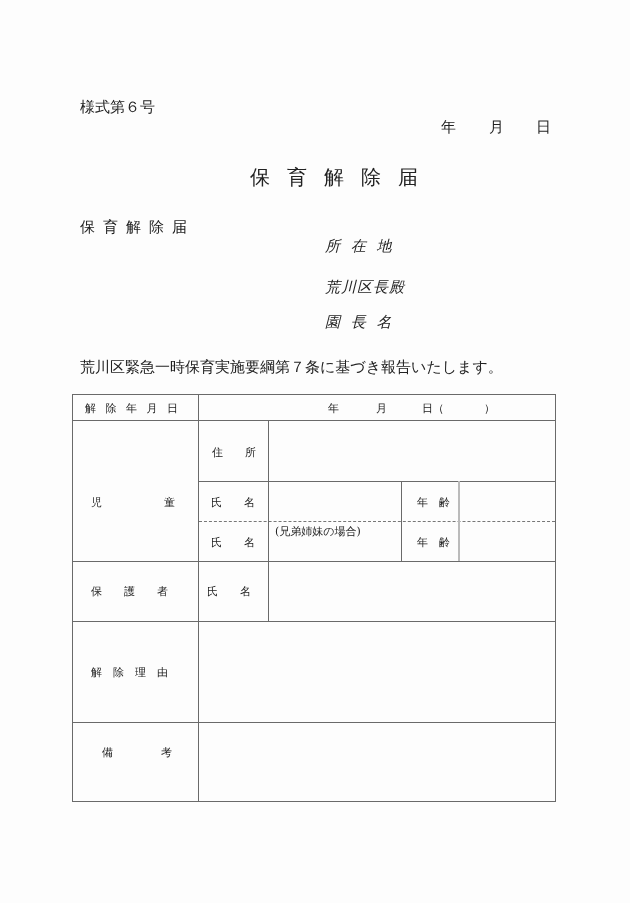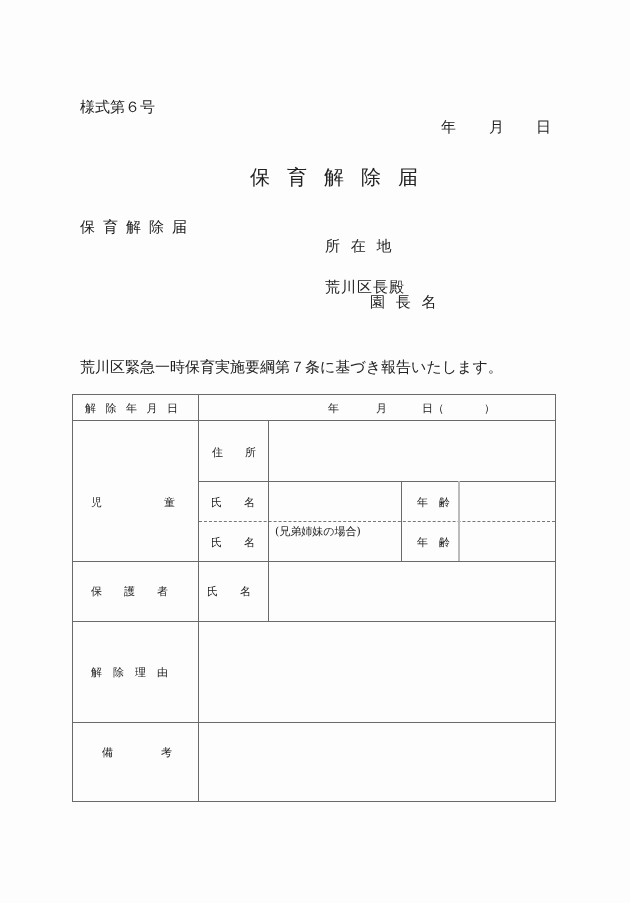--- a/index.html
+++ b/index.html
@@ -4,21 +4,21 @@
 <style>
   html, body { margin:0; padding:0; }
   body { width:630px; height:903px; background:#fdfdfd; position:relative; overflow:hidden;
          font-family:"DejaVu Serif","Liberation Serif",serif; color:#222; }
   .abs { position:absolute; white-space:nowrap; }
   .t11 { font-size:15px; }
   .title { font-size:20px; letter-spacing:17px; }
   .form-no { left:80px; top:98px; }
   .date-top { top:118px; }
   .addressee { left:80px; top:218px; letter-spacing:8px; }
-  .field-lbl { left:325px; }
+  .field-lbl { left:325px;font-style:italic; }
   .statement { left:80px; top:358px; }
   
   .tbl { position:absolute; left:72px; top:394px; width:484px; height:408px; border:1px solid #6a6a6a; box-sizing:border-box; }
   .hl { position:absolute; height:0; border-top:1px solid #6a6a6a; }
   .hl.dash { border-top:1px dashed #777; }
   .vl { position:absolute; width:0; border-left:1px solid #6a6a6a; }
   .vl.light { border-left:2px solid #bbb; }
   .cell { position:absolute; font-size:11px; white-space:nowrap; }
 </style>
 </head>
@@ -32,21 +32,21 @@
   <span class="abs t11 date-top" style="left:536px;">日</span>
 </div>
 
 <div class="abs title" style="left:250px; top:164px;">保育解除届</div>
 
 <div class="abs t11 addressee">保育解除届</div>
 
 <div>
   <div class="abs t11 field-lbl" style="top:237px; letter-spacing:3px;">所 在 地</div>
   <div class="abs t11 field-lbl" style="top:278px; letter-spacing:1px;">荒川区長殿</div>
-  <div class="abs t11 field-lbl" style="top:293px; letter-spacing:3px;margin-left:45px;">園 長 名</div>
+  <div class="abs t11 field-lbl" style="top:313px; letter-spacing:3px;">園 長 名</div>
 </div>
 
 <div class="abs t11 statement">荒川区緊急一時保育実施要綱第７条に基づき報告いたします。</div>
 
 <div class="tbl">
 
   <div class="hl" style="left:0; width:482px; top:25px;"></div>
   <div class="hl" style="left:126px; width:356px; top:86px;"></div>
   <div class="hl dash" style="left:126px; width:356px; top:126px;"></div>
   <div class="hl" style="left:0; width:482px; top:166px;"></div>

